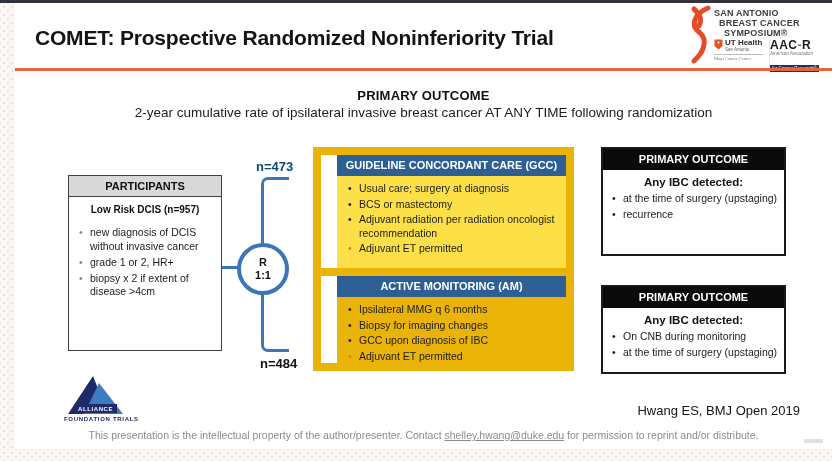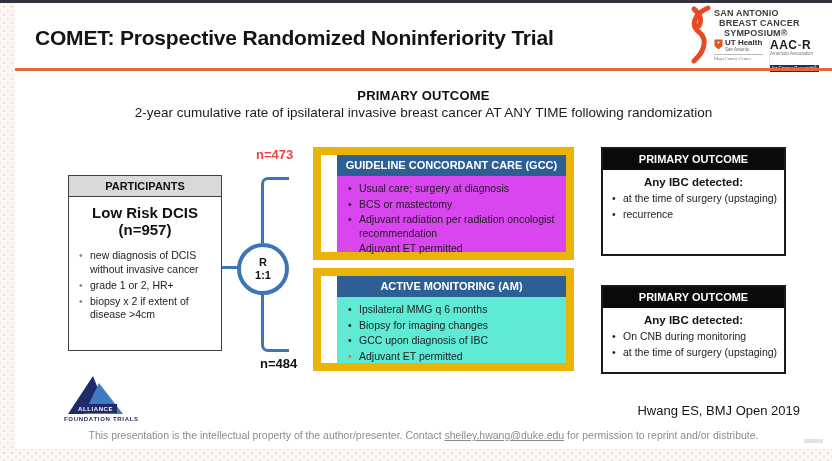--- a/index.html
+++ b/index.html
@@ -50,44 +50,44 @@
   .po-sub  { left:15px; top:105px; width:817px; text-align:center; font-size:13.5px; color:#1c1c1c; }
   ul.blist { list-style:none; }
   ul.blist li { position:relative; padding-left:16px; font-size:10.5px; line-height:13.5px; margin-bottom:2px; color:#1c1c1c; }
   ul.blist li::before { content:"•"; position:absolute; left:5px; top:0; }
   li.orange, li.orange::before { color:#e07b28; font-weight:400; }
 
   
   .participants { left:68px; top:175px; width:154px; height:176px; border:1.5px solid #404040; background:#fff; }
   .participants-header { background:#d9d9d9; border-bottom:1.5px solid #404040; text-align:center; font-weight:800; font-size:11px; padding:4px 0; color:#111; }
   .participants-body { padding:7px 5px 0 5px; }
-  .participants-title { font-weight:800; font-size:15px; text-align:center; margin-bottom:11px; color:#111; }
+  .participants-title { font-weight:800; font-size:10px; text-align:center; margin-bottom:11px; color:#111; }
   .participants ul.blist li::before { color:#8a8a8a; }
   .participants ul.blist li { margin-bottom:2.5px; }
 
   
   .h-conn { left:222px; top:266px; width:17px; height:3px; background:#3d76b8; }
   .elbow-top { left:261px; top:177px; width:28px; height:66px;
     border-left:3px solid #3d76b8; border-top:3px solid #3d76b8; border-top-left-radius:7px; }
   .elbow-bottom { left:261px; top:294px; width:28px; height:58px;
     border-left:3px solid #3d76b8; border-bottom:3px solid #3d76b8; border-bottom-left-radius:7px; }
   .r-circle { left:237px; top:243px; width:52px; height:52px; border:4px solid #3d76b8; border-radius:50%;
     background:#fff; display:flex; flex-direction:column; align-items:center; justify-content:center;
     font-weight:800; font-size:11px; color:#111; line-height:13px; z-index:2; }
-  .n-top { left:256px; top:147px; font-weight:800; font-size:13px; color:#ef4444; }
+  .n-top { left:256px; top:159px; font-weight:800; font-size:13px; color:#0c4a6e; }
   .n-bottom { left:260px; top:356px; font-weight:800; font-size:13px; color:#111; }
 
   
   .txbox { width:261px; border:8px solid #eab308;padding-left:16px; }
   .txbox-header { background:#2e5f94; color:#fff; font-weight:800; font-size:11px; text-align:center; padding:4px 0 5px 0; }
   .txbox-body { padding:6px 6px 4px 6px; }
   .gcc { left:313px; top:147px; }
-  .gcc .txbox-body { background:#d946ef; height:76px; }
+  .gcc .txbox-body { background:#fde047; height:92px; }
   .am { left:313px; top:268px; }
-  .am .txbox-body { background:#5eead4; height:66px; }
+  .am .txbox-body { background:#eab308; height:66px; }
 
   
   .oxbox { width:185px; border:2px solid #1a1a1a; background:#fff; }
   .oxbox-header { background:#0a0a0a; color:#fff; font-weight:800; font-size:11px; text-align:center; padding:4px 0 5px 0; }
   .oxbox-body { padding:6px 4px 4px 4px;border-radius:13px; }
   .oxbox-title { font-weight:800; font-size:11.5px; text-align:center; margin-bottom:4px; color:#111; }
   .outcome-top { left:601px; top:147px; }
   .outcome-top .oxbox-body { height:84px; }
   .outcome-bottom { left:601px; top:285px; }
   .outcome-bottom .oxbox-body { height:64px; }

